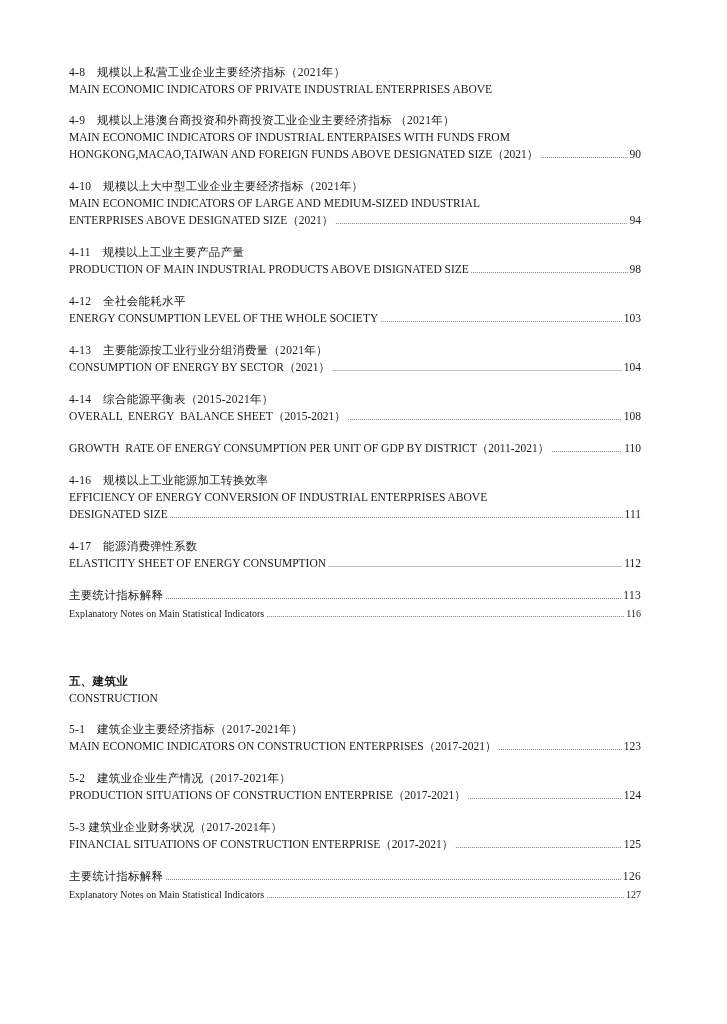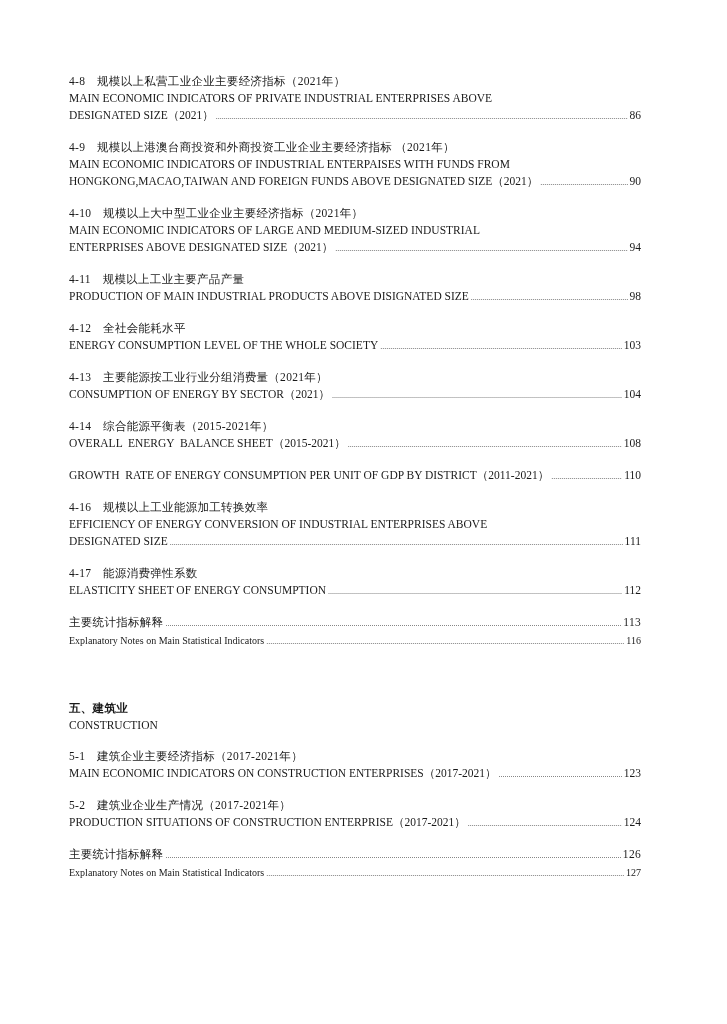--- a/index.html
+++ b/index.html
@@ -1,18 +1,18 @@
 <!DOCTYPE html>
 <html><head>
 <meta charset="utf-8">
 <style>
   html, body { margin:0; padding:0; background:#ffffff; }
   body { width:727px; height:1024px; position:relative; overflow:hidden;
          font-family:"Liberation Serif","DejaVu Serif",serif; color:#1a1a1a; }
-  .page { position:absolute; left:69px; top:73px; width:572px; }
+  .page { position:absolute; left:69px; top:64px; width:572px; }
   .entry { margin-bottom:14px; }
   .line { font-size:11.5px; line-height:17px; white-space:nowrap; }
   .zh { font-size:11.5px; letter-spacing:0.3px; }
   .leader { display:flex; align-items:baseline; }
   .leader .txt { flex:0 0 auto; }
   .leader .dots { flex:1 1 auto; overflow:hidden; white-space:nowrap; margin:0 2px; color:#333; }
   .leader .dots::after { content:"................................................................................................................................................................................................................................................"; letter-spacing:0px; font-size:8px; }
   .leader .pg { flex:0 0 auto; }
   .notes { margin-top:2px; margin-bottom:0; }
   .notes .en-small { font-size:10px; }
@@ -21,25 +21,20 @@
   .section-head .zh { font-weight:bold; }
 </style>
 </head>
 <body>
 
 <div class="page">
 
   <div class="entry">
     <div class="line zh">4-8　规模以上私营工业企业主要经济指标（2021年）</div>
     <div class="line">MAIN ECONOMIC INDICATORS OF PRIVATE INDUSTRIAL ENTERPRISES ABOVE</div>
-    <div class="line leader">
-      <span class="txt">DESIGNATED SIZE（2021）</span>
-      <span class="dots"></span>
-      <span class="pg">86</span>
-    </div>
   </div>
 
   <div class="entry">
     <div class="line zh">4-9　规模以上港澳台商投资和外商投资工业企业主要经济指标 （2021年）</div>
     <div class="line">MAIN ECONOMIC INDICATORS OF INDUSTRIAL ENTERPAISES WITH FUNDS FROM</div>
     <div class="line leader">
       <span class="txt">HONGKONG,MACAO,TAIWAN AND FOREIGN FUNDS ABOVE DESIGNATED SIZE（2021）</span>
       <span class="dots"></span>
       <span class="pg">90</span>
     </div>
@@ -149,20 +144,28 @@
 
   <div class="entry">
     <div class="line zh">5-2　建筑业企业生产情况（2017-2021年）</div>
     <div class="line leader">
       <span class="txt">PRODUCTION SITUATIONS OF CONSTRUCTION ENTERPRISE（2017-2021）</span>
       <span class="dots"></span>
       <span class="pg">124</span>
     </div>
   </div>
 
+  <div class="entry">
+    <div class="line zh">5-3 建筑业企业财务状况（2017-2021年）</div>
+    <div class="line leader">
+      <span class="txt">FINANCIAL SITUATIONS OF CONSTRUCTION ENTERPRISE（2017-2021）</span>
+      <span class="dots"></span>
+      <span class="pg">125</span>
+    </div>
+  </div>
 
   <div class="entry notes">
     <div class="line leader zh">
       <span class="txt">主要统计指标解释</span>
       <span class="dots"></span>
       <span class="pg">126</span>
     </div>
     <div class="line leader en-small">
       <span class="txt">Explanatory Notes on Main Statistical Indicators</span>
       <span class="dots"></span>

